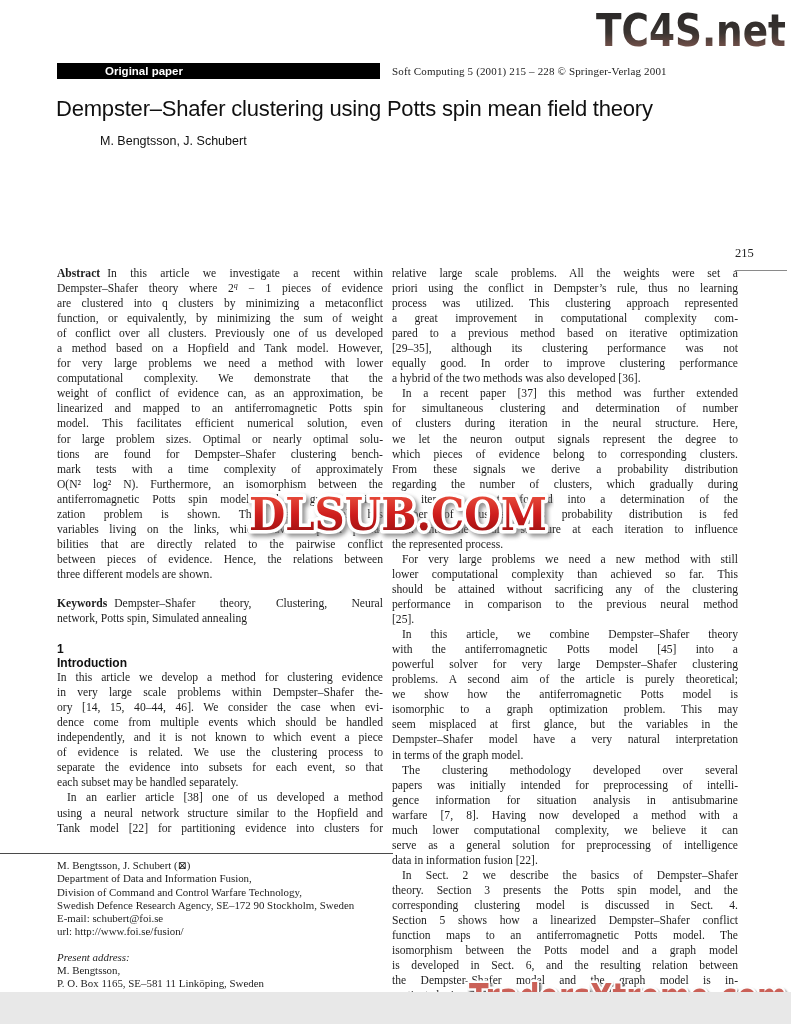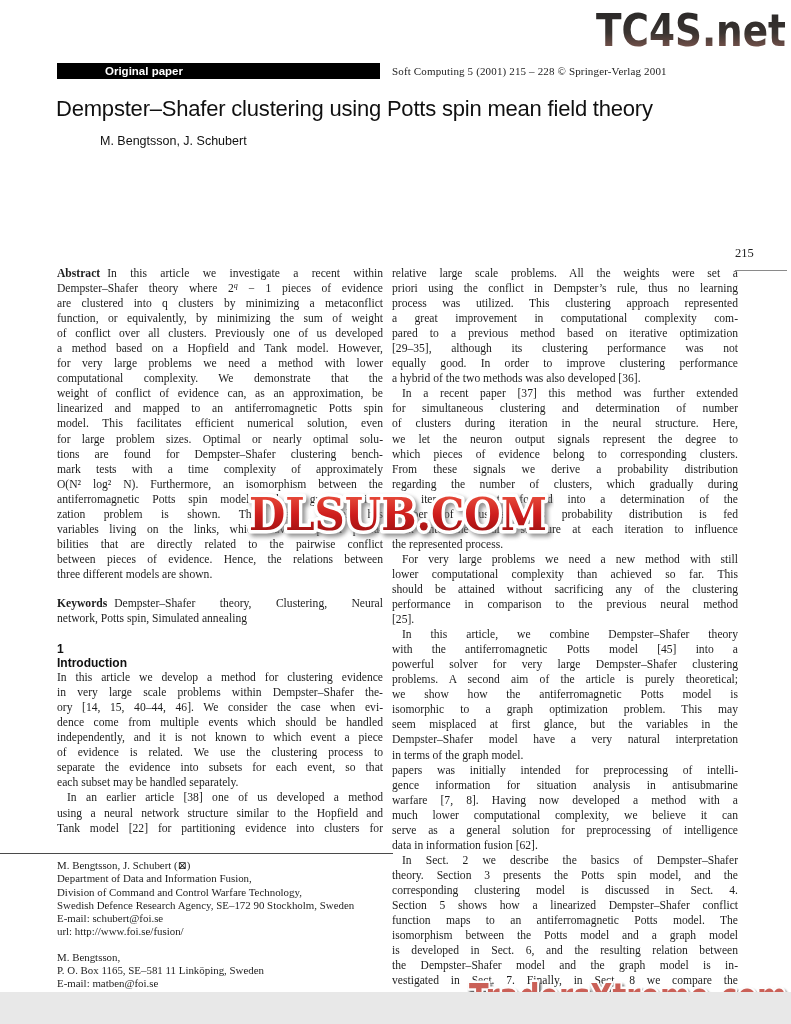--- a/index.html
+++ b/index.html
@@ -127,35 +127,37 @@
         <div class="line">[25].</div>
       </div>
 
       <div class="para">
         <div class="line j ind">In this article, we combine Dempster–Shafer theory</div>
         <div class="lines"><div class="line j">with the antiferromagnetic Potts model [45] into a</div><div class="line j">powerful solver for very large Dempster–Shafer clustering</div><div class="line j">problems. A second aim of the article is purely theoretical;</div><div class="line j">we show how the antiferromagnetic Potts model is</div><div class="line j">isomorphic to a graph optimization problem. This may</div><div class="line j">seem misplaced at first glance, but the variables in the</div><div class="line j">Dempster–Shafer model have a very natural interpretation</div></div>
         <div class="line">in terms of the graph model.</div>
       </div>
 
       <div class="para">
+        <div class="line j ind">The clustering methodology developed over several</div>
         <div class="lines"><div class="line j">papers was initially intended for preprocessing of intelli-</div><div class="line j">gence information for situation analysis in antisubmarine</div><div class="line j">warfare [7, 8]. Having now developed a method with a</div><div class="line j">much lower computational complexity, we believe it can</div><div class="line j">serve as a general solution for preprocessing of intelligence</div></div>
-        <div class="line">data in information fusion [62].</div>
+        <div class="line">data in information fusion [22].</div>
       </div>
 
       <div class="para">
         <div class="line j ind">In Sect. 2 we describe the basics of Dempster–Shafer</div>
         <div class="lines"><div class="line j">theory. Section 3 presents the Potts spin model, and the</div><div class="line j">corresponding clustering model is discussed in Sect. 4.</div><div class="line j">Section 5 shows how a linearized Dempster–Shafer conflict</div><div class="line j">function maps to an antiferromagnetic Potts model. The</div><div class="line j">isomorphism between the Potts model and a graph model</div><div class="line j">is developed in Sect. 6, and the resulting relation between</div><div class="line j">the Dempster–Shafer model and the graph model is in-</div><div class="line j">vestigated in Sect. 7. Finally, in Sect. 8 we compare the</div></div>
       </div>
     </div>
   </div>
 
   <div class="fn-rule"></div>
   <div class="footnote">
     <div class="lines"><div class="fline">M. Bengtsson, J. Schubert (⊠)</div><div class="fline">Department of Data and Information Fusion,</div><div class="fline">Division of Command and Control Warfare Technology,</div><div class="fline">Swedish Defence Research Agency, SE–172 90 Stockholm, Sweden</div><div class="fline">E-mail: schubert@foi.se</div><div class="fline">url: http://www.foi.se/fusion/</div></div>
     <div class="fn-gap"></div>
+    <div class="fline fitalic">Present address:</div>
     <div class="lines"><div class="fline">M. Bengtsson,</div><div class="fline">P. O. Box 1165, SE–581 11 Linköping, Sweden</div><div class="fline">E-mail: matben@foi.se</div></div>
   </div>
 
   <svg class="wm wm-mid" width="310" height="60" viewBox="0 0 310 60">
     <defs>
       <linearGradient id="g-mid" x1="0" y1="0" x2="0" y2="1">
         <stop offset="0" stop-color="#ef5a43"></stop>
         <stop offset="0.5" stop-color="#cf1d1d"></stop>
         <stop offset="1" stop-color="#8f0f0f"></stop>
       </linearGradient>

